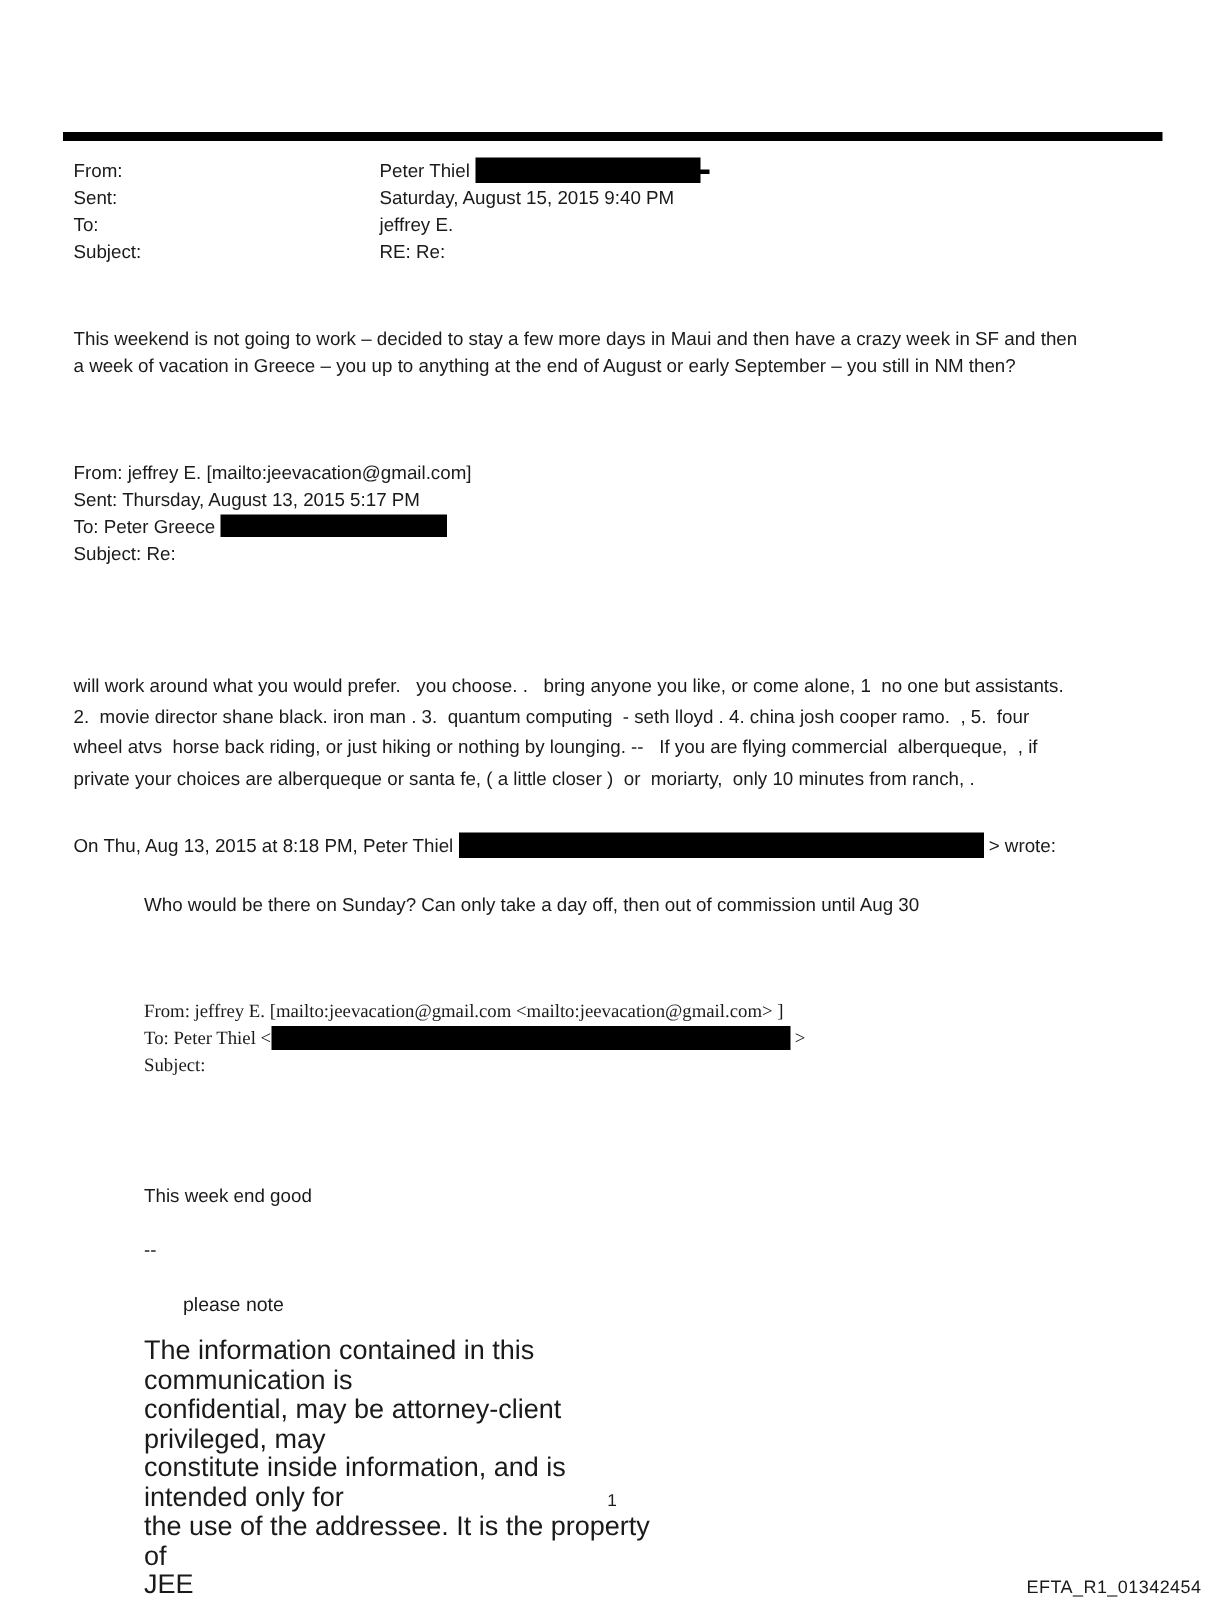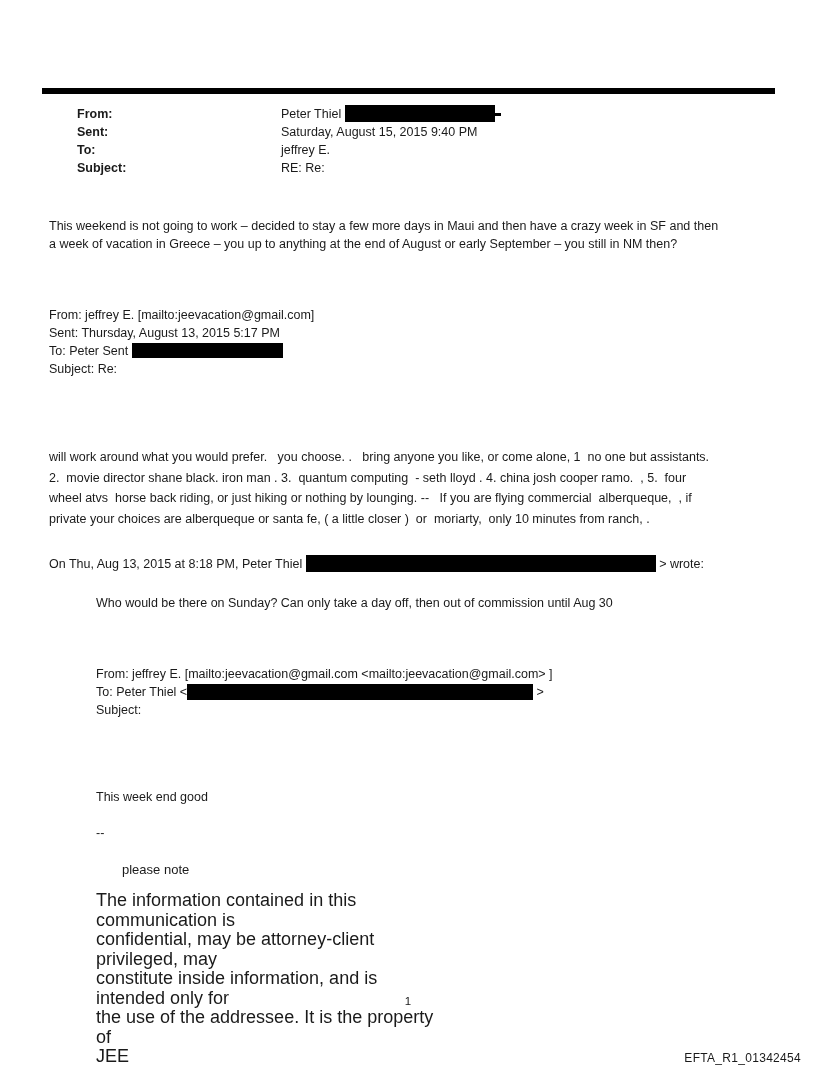--- a/index.html
+++ b/index.html
@@ -19,21 +19,21 @@
     left: 42px; top: 88px;
     width: 733px; height: 6px;
     background: #000000;
   }
   .header-block {
     position: absolute;
     left: 49px; top: 107px;
     width: 724px;
   }
   .hrow { display: flex; align-items: flex-start; height: 18px; }
-  .hlabel { width: 204px; font-weight: bold; flex: 0 0 204px; margin-left: 28px; }
+  .hlabel { width: 204px; font-weight: normal; flex: 0 0 204px; }
   .hvalue { white-space: pre; }
   .redaction {
     display: inline-block;
     background: #000000;
     vertical-align: middle;
     margin-top: -2px;
   }
   .redaction.r-from { width: 150px; height: 17px; }
   .redaction.r-q1to { width: 151px; height: 15px; }
   .redaction.r-attr { width: 350px; height: 17px; }
@@ -44,21 +44,21 @@
     background: #000000;
     vertical-align: middle;
     margin-left: -1px;
   }
   .body-text { white-space: pre-wrap; line-height: 18px; }
   .para1 { position: absolute; left: 49px; top: 217px; width: 726px; }
   .q1-header { position: absolute; left: 49px; top: 306px; line-height: 18px; }
   .q1-body { position: absolute; left: 49px; top: 432px; width: 726px; line-height: 20.5px; margin-top: 15px; }
   .attribution { position: absolute; left: 49px; top: 557px; white-space: pre; }
   .q2-body { position: absolute; left: 96px; top: 596px; }
-  .q3-header { position: absolute; left: 96px; top: 665px; line-height: 18px; }
+  .q3-header { position: absolute; left: 96px; top: 665px; line-height: 18px; font-family: Liberation Serif, serif; }
   .q3-body { position: absolute; left: 96px; top: 790px; }
   .sig-sep { position: absolute; left: 96px; top: 826px; }
   .sig-note { position: absolute; left: 122px; top: 862px; font-size: 13px; }
   .disclaimer {
     position: absolute; left: 96px; top: 891px;
     width: 345px;
     font-size: 18px;
     line-height: 19.5px;
     white-space: pre-line;
   }
@@ -100,21 +100,21 @@
       <span class="hvalue">RE: Re:</span>
     </div>
   </div>
 
   <div class="para1 body-text">This weekend is not going to work – decided to stay a few more days in Maui and then have a crazy week in SF and then
 a week of vacation in Greece – you up to anything at the end of August or early September – you still in NM then?</div>
 
   <div class="q1-header">
     <div class="hline">From: jeffrey E. [mailto:jeevacation@gmail.com]</div>
     <div class="hline">Sent: Thursday, August 13, 2015 5:17 PM</div>
-    <div class="hline"><span>To: Peter Sent </span><span class="redaction r-q1to"></span></div>
+    <div class="hline"><span>To: Peter Greece </span><span class="redaction r-q1to"></span></div>
     <div class="hline">Subject: Re:</div>
   </div>
 
   <div class="q1-body body-text">will work around what you would prefer.   you choose. .   bring anyone you like, or come alone, 1  no one but assistants.
 2.  movie director shane black. iron man . 3.  quantum computing  - seth lloyd . 4. china josh cooper ramo.  , 5.  four
 wheel atvs  horse back riding, or just hiking or nothing by lounging. --   If you are flying commercial  alberqueque,  , if
 private your choices are alberqueque or santa fe, ( a little closer )  or  moriarty,  only 10 minutes from ranch, .</div>
 
   <div class="attribution"><span>On Thu, Aug 13, 2015 at 8:18 PM, Peter Thiel </span><span class="redaction r-attr"></span><span> &gt; wrote:</span></div>
 

